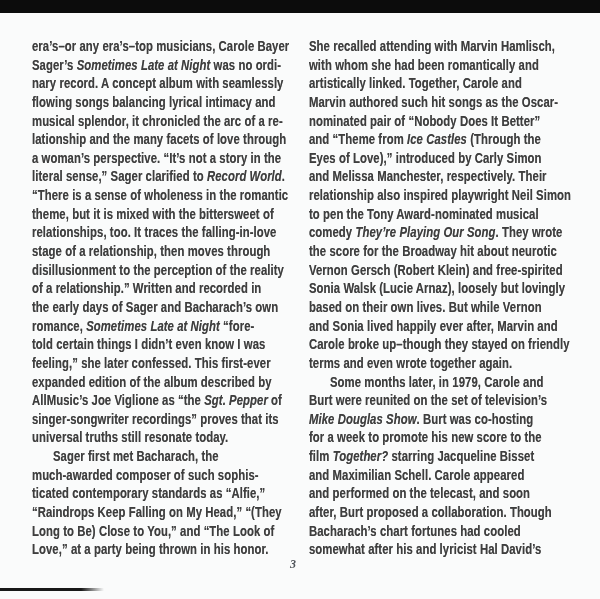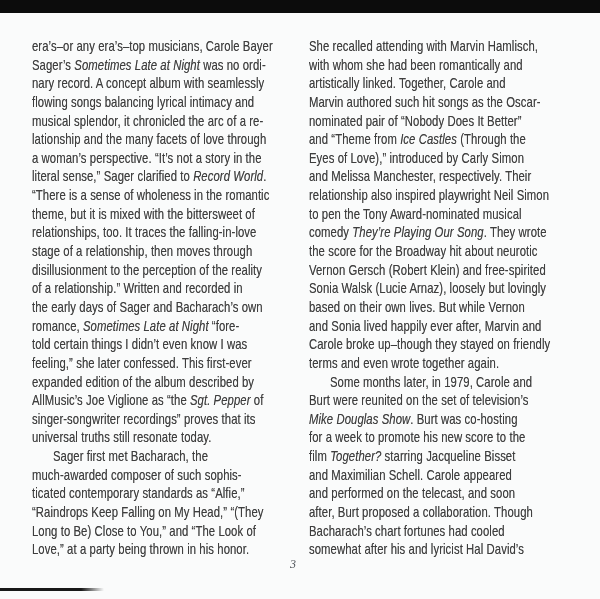--- a/index.html
+++ b/index.html
@@ -3,21 +3,21 @@
 <meta charset="utf-8">
 <style>
   html, body { margin: 0; padding: 0; }
   body {
     width: 600px; height: 599px;
     background: var(--paper, #fafbfb);
     overflow: hidden;
     position: relative;
     font-family: "Liberation Sans", "DejaVu Sans", sans-serif;
   }
-  .scan { position: absolute; inset: 0; }
+  .scan { position: absolute; inset: 0; font-weight: bold; }
   .top-bar {
     position: absolute; top: 0; left: 0;
     width: 600px; height: 13px;
     background: var(--bar, #0c0c0c);
   }
   .col {
     position: absolute; top: 37px;
     width: 348px;
     transform: scaleX(0.775);
     transform-origin: 0 0;

